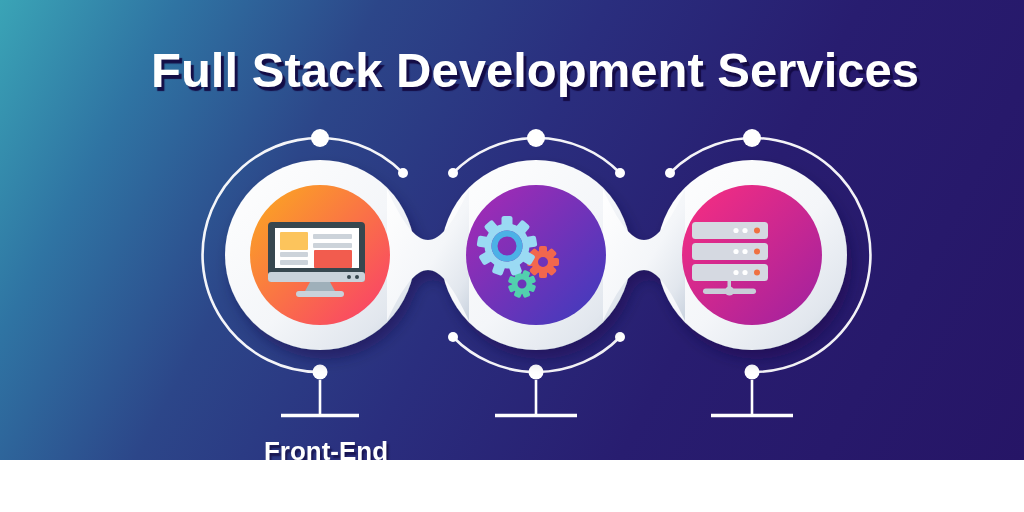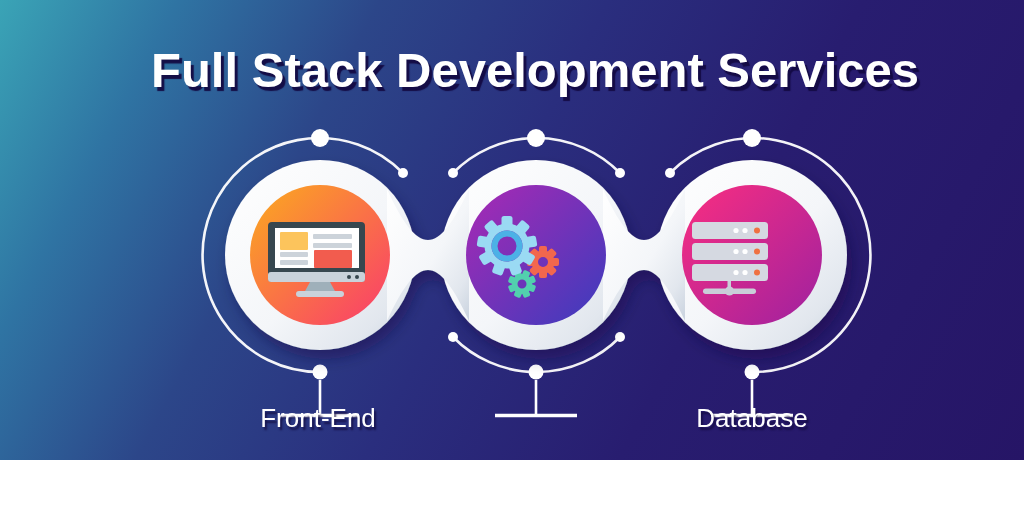--- a/index.html
+++ b/index.html
@@ -10,23 +10,24 @@
   }
   .title {
     position:absolute; top:42px; left:0; width:100%; box-sizing:border-box;
     padding-left:46px; text-align:center;
     font-size:49px; font-weight:bold; color:#ffffff; letter-spacing:0px;
     text-shadow:3px 4px 1px rgba(19,10,66,0.95);
     white-space:nowrap;
   }
   .diagram { position:absolute; left:0; top:0; }
   .service-label {
-    position:absolute; top:403px; transform:translateX(-50%);
-    font-size:26px; font-weight:normal; color:#ffffff; white-space:nowrap;
+    position:absolute; top:436px; transform:translateX(-50%);
+    font-size:26px; font-weight:bold; color:#ffffff; white-space:nowrap;
     text-shadow:2px 3px 2px rgba(18,10,60,0.75);
+    margin-left:8px;
   }
   .label-frontend { left:318px; }
   .label-backend  { left:537px; }
   .label-database { left:752px; }
 </style>
 </head>
 <body>
 
 <div class="stage">
 
@@ -176,15 +177,14 @@
         <circle cx="757" cy="251.5" r="3"></circle>
         <circle cx="757" cy="272.5" r="3"></circle>
       </g>
       <rect x="727.5" y="281" width="3.5" height="10" fill="#c9ced8"></rect>
       <rect x="703" y="288.5" width="53" height="5.5" rx="2.75" fill="#c9ced8"></rect>
       <circle cx="729.5" cy="291" r="4.5" fill="#c9ced8"></circle>
     </g>
   </svg>
 
   <div class="service-label label-frontend">Front-End</div>
-  <div class="service-label label-database">Database</div>
 
 </div>
 
 </body></html>

